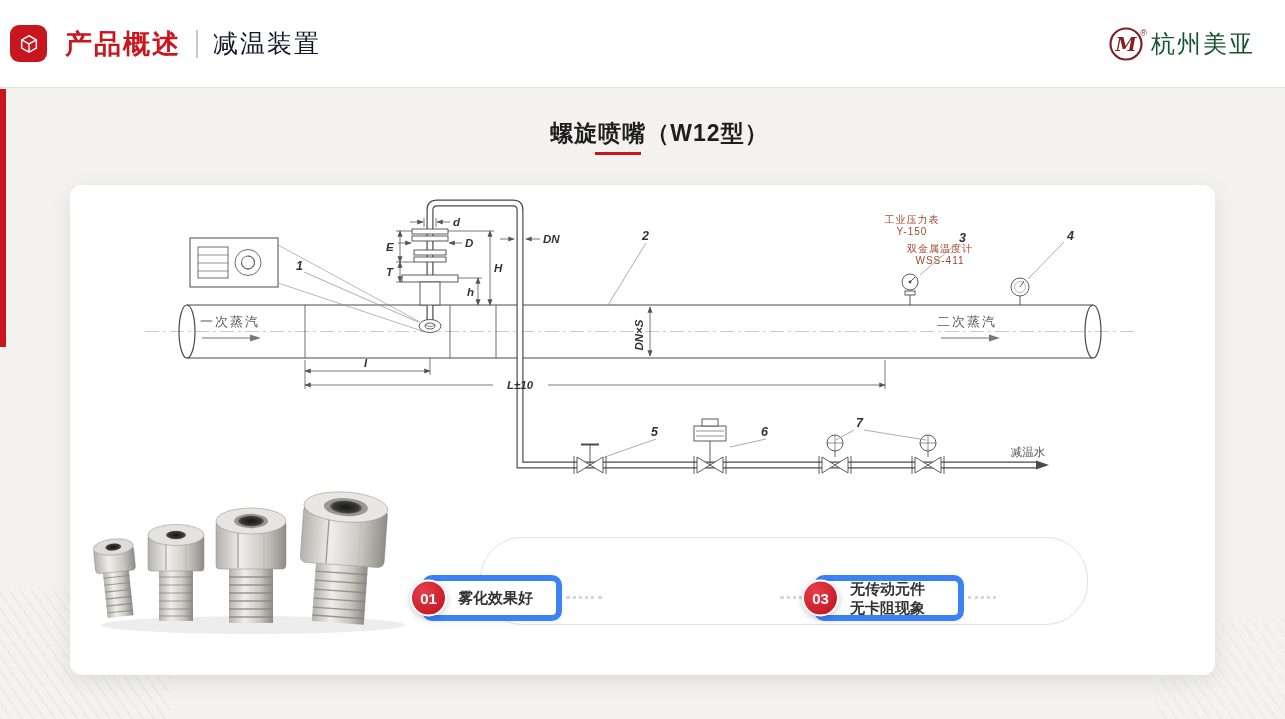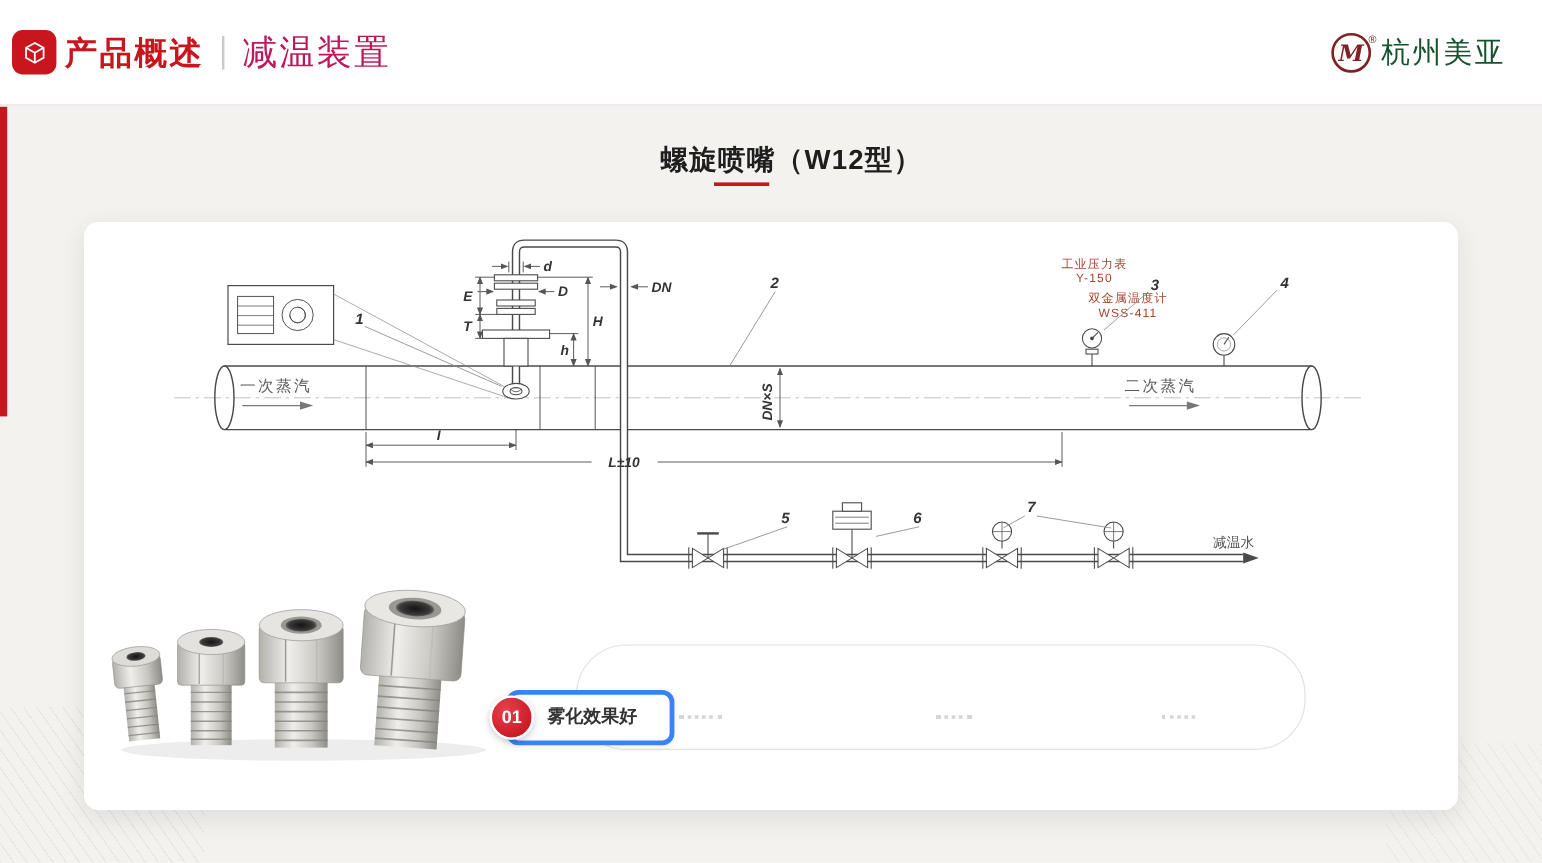--- a/index.html
+++ b/index.html
@@ -15,23 +15,23 @@
   .tex.bl { left:0; bottom:0; width:170px; height:130px;
     background:repeating-linear-gradient(55deg, rgba(0,0,0,.05) 0 1px, transparent 1px 9px); }
   .tex.br { right:0; bottom:0; width:130px; height:100px;
     background:repeating-linear-gradient(55deg, rgba(0,0,0,.04) 0 1px, transparent 1px 9px); }
 
   
   header { position:absolute; top:0; left:0; right:0; height:88px; background:#fff;
     border-bottom:1px solid #e2e2e2; display:flex; align-items:center; z-index:5; }
   .hdr-icon { margin-left:10px; width:37px; height:37px; border-radius:9px; background:#c9151e;
     display:flex; align-items:center; justify-content:center; flex:0 0 auto; }
-  .hdr-title { color:#c9151e; font-size:27px; font-weight:bold; margin-left:7px; letter-spacing:2px; }
+  .hdr-title { color:#c9151e; font-size:27px; font-weight:bold; margin-left:18px; letter-spacing:2px; }
   .hdr-vsep { width:2px; height:28px; background:#c9c9c9; margin:0 15px; }
-  .hdr-subtitle { color:#be185d; font-size:29px; letter-spacing:2px; }
+  .hdr-subtitle { color:#0f172a; font-size:25px; letter-spacing:2px; }
   .logo { margin-left:auto; margin-right:30px; display:flex; align-items:center; }
   .logo .reg { font-size:9px; color:#7e2222; align-self:flex-start; margin:4px 4px 0 -6px; }
   .logo-text { font-size:24px; color:#14532d; letter-spacing:2px; font-weight:500; }
 
   .red-strip { position:absolute; left:0; top:89px; width:6px; height:258px; background:#c9151e; }
 
   .slide-title { position:absolute; top:118px; left:0; width:100%; text-align:center;
     font-size:23px; font-weight:bold; color:#1e1e1e; letter-spacing:1px;margin-left:17px; }
   .title-underline { position:absolute; top:152px; left:calc(50% - 48px); width:46px; height:3px; background:#c9151e; }
 
@@ -44,21 +44,21 @@
   .panel-outline { position:absolute; left:410px; top:352px; width:608px; height:88px;
     border:1px solid #e2e2e2; border-radius:42px; background:#fff; z-index:1; }
 
   .banner { position:absolute; left:618px; top:328px; width:176px; height:38px;
     background:linear-gradient(180deg,#e8303a,#c00e1b); border-radius:19px;
     color:#fff; font-size:21px; font-weight:bold; letter-spacing:6px; text-indent:6px;
     display:flex; align-items:center; justify-content:center;
     box-shadow:0 5px 12px rgba(201,21,30,.35); z-index:3; }
 
   .feat { position:absolute; top:390px; height:46px; background:#fff;
-    border:4px solid #3b82f6; border-radius:10px; box-shadow:0 2px 6px rgba(0,0,0,.06);
+    border:6px solid #3b82f6; border-radius:10px; box-shadow:0 2px 6px rgba(0,0,0,.06);
     display:flex; flex-direction:column; justify-content:center;
     padding:0 8px 0 30px; z-index:3; }
   .feat .line { font-size:15px; font-weight:bold; color:#333; line-height:1.3; white-space:nowrap; }
   .feat .line:empty { display:none; }
   .feat .num { position:absolute; left:-18px; top:50%; transform:translateY(-50%);
     width:37px; height:37px; border-radius:50%;
     background:radial-gradient(circle at 35% 30%, #e6404a, #c00e1b);
     border:2px solid #fff; color:#fff; font-size:15px; font-weight:bold;
     display:flex; align-items:center; justify-content:center;
     box-shadow:0 2px 6px rgba(0,0,0,.22); }
@@ -357,14 +357,19 @@
 
   <div class="dots" id="dots-1"></div>
   <div class="dots" id="dots-2"></div>
   <div class="dots" id="dots-3"></div>
 
   <div class="feat" id="feat-1">
     <div class="num">01</div>
     <div class="line">雾化效果好</div>
 
   </div>
+  <div class="feat" id="feat-3">
+    <div class="num">03</div>
+    <div class="line">无传动元件</div>
+    <div class="line">无卡阻现象</div>
+  </div>
 
 </div>
 
 </body></html>

